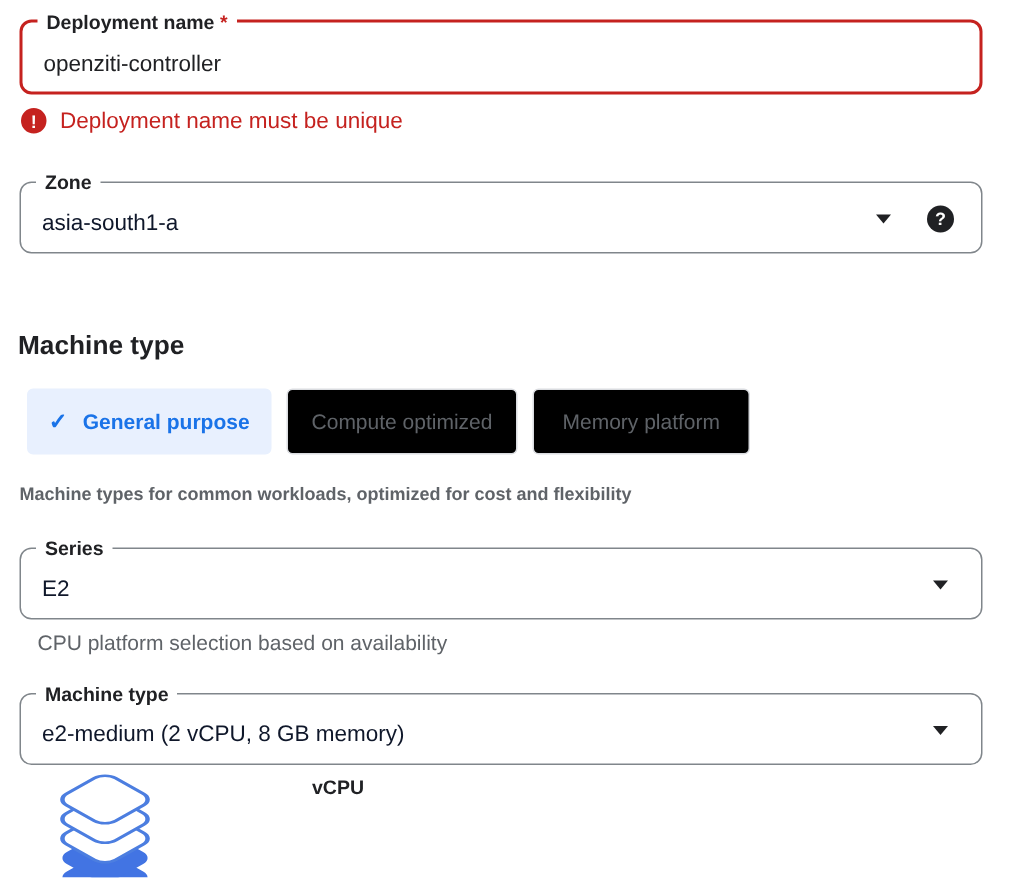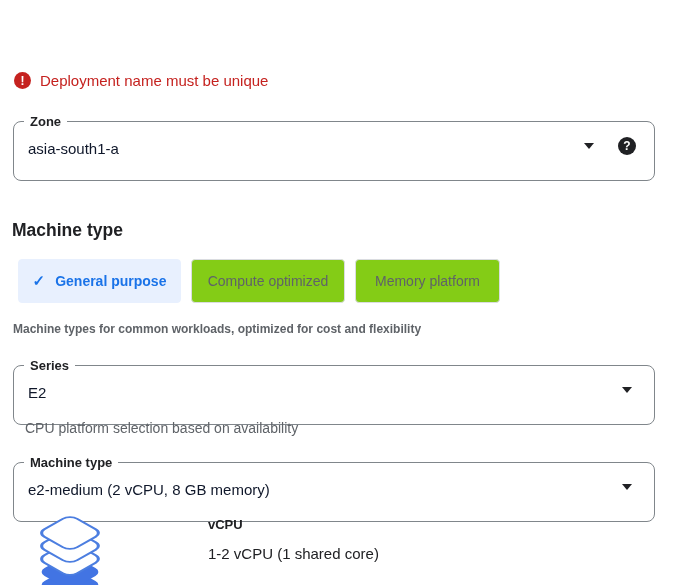--- a/index.html
+++ b/index.html
@@ -1,21 +1,21 @@
 <!DOCTYPE html>
 <html><head>
 <meta charset="utf-8">
 <style>
   * { margin:0; padding:0; box-sizing:border-box; }
   html,body { background:#fff; }
   body { font-family:"Liberation Sans", sans-serif; }
   .canvas { position:relative; width:680px; height:585px; background:#fff; overflow:hidden; }
 
   
-  .field { position:absolute; left:13px; width:642px; height:60px;
+  .field { position:absolute; left:13px; width:642px; height:48px;
            border:1px solid #80868b; border-radius:8px; background:#fff; cursor:pointer; }
   .field .flabel { position:absolute; top:-9px; left:10px; background:#fff; padding:0 6px;
            font-size:13px; font-weight:700; color:#202124; line-height:17px; white-space:nowrap; }
   .field .fvalue { position:absolute; left:14px; top:18px; font-size:15px; color:#0f172a; }
   .field.error { border:2px solid #c5221f; height:50px; }
   .req { color:#c5221f; }
 
   .text-input { position:absolute; left:14px; right:90px; top:16px; height:22px;
            border:none; outline:none; font-family:"Liberation Sans", sans-serif;
            font-size:15px; color:#202124; background:transparent; }
@@ -34,41 +34,48 @@
   .error-row { position:absolute; left:14px; top:72px; display:flex; align-items:center; gap:9px; }
   .error-ic { width:17px; height:17px; border-radius:50%; background:#c5221f; color:#fff;
               font-size:12px; font-weight:700; display:flex; align-items:center; justify-content:center; }
   .error-txt { color:#c5221f; font-size:15px; }
 
   .heading { position:absolute; left:12px; top:220px; font-size:17.5px; font-weight:700; color:#202124; }
 
   
   .tabs { position:absolute; left:18px; top:259px; display:flex; gap:10px; }
   .tab  { height:44px; border-radius:4px; display:flex; align-items:center; justify-content:center;
-          gap:10px; font-size:14px; cursor:pointer; background:#84cc16;
+          gap:10px; font-size:14px; cursor:pointer; background:#000000;
           border:1px solid #dadce0; color:#5f6368; }
   .tab.selected { background:#e8f0fe; border:1px solid #e8f0fe; color:#1a73e8; font-weight:700; }
   .tab .check { font-size:15px; font-weight:700; color:#1a73e8; }
   .tab-0 { width:163px; } .tab-1 { width:154px; } .tab-2 { width:145px; }
 
   .desc   { position:absolute; left:13px; top:322px; font-size:12px; color:#5f6368;font-weight:bold; }
   .helper { position:absolute; left:25px; top:420px; font-size:14px; color:#5f6368; }
 
   
   .spec-icon { position:absolute; left:33px; top:509px; }
   .spec-col { position:absolute; top:517px; }
   .spec-col .shead { font-size:13px; font-weight:700; color:#202124; }
   .spec-col .sval  { font-size:15px; color:#202124; margin-top:13px; }
   .col-vcpu { left:208px; } .col-mem { left:515px; }
 </style>
 </head>
 <body>
 
 <div class="canvas">
 
+  <div class="field error" style="top:13px;">
+    <span class="flabel">
+      <span>Deployment name</span>
+      <span class="req">*</span>
+    </span>
+    <input class="text-input" type="text" value="openziti-controller" style="">
+  </div>
 
   <div class="error-row">
     <span class="error-ic">!</span>
     <span class="error-txt">Deployment name must be unique</span>
   </div>
 
   <div class="field" style="top:121px;">
     <span class="flabel">Zone</span>
     <span class="fvalue">asia-south1-a</span>
     <span class="caret" style="right:60px;"></span>
@@ -119,16 +126,15 @@
     <g transform="translate(37,37) scale(1,0.56) rotate(45)">
       <rect x="-23" y="-23" width="46" height="46" rx="10" fill="#fff" stroke="#4c7ee0" stroke-width="3"></rect>
     </g>
     <g transform="translate(37,24) scale(1,0.56) rotate(45)">
       <rect x="-23" y="-23" width="46" height="46" rx="10" fill="#fff" stroke="#4c7ee0" stroke-width="3"></rect>
     </g>
   </svg>
 
   <div class="spec-col col-vcpu">
     <div class="shead">vCPU</div>
-    <div class="sval">1-2 vCPU (1 shared core)</div>
   </div>
 
 </div>
 
 </body></html>

